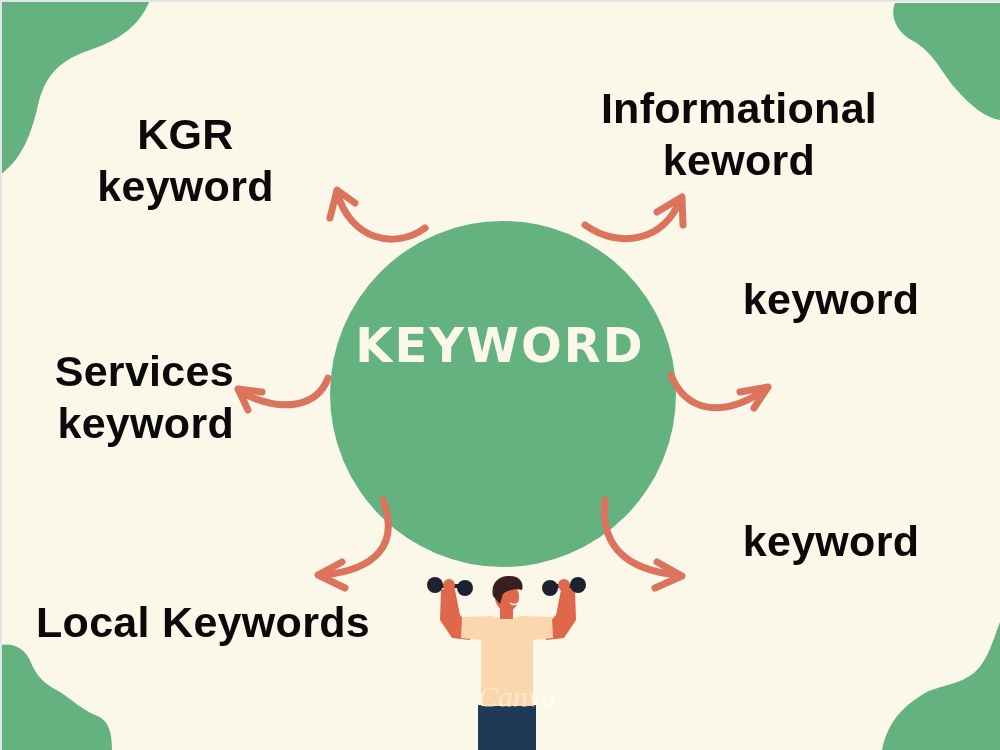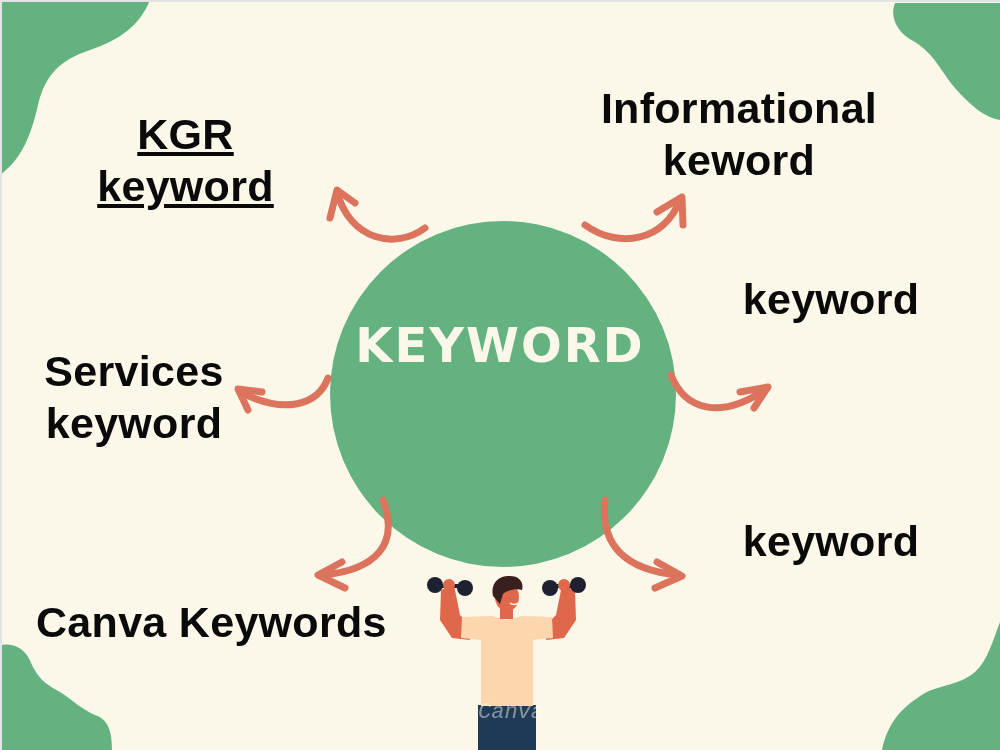--- a/index.html
+++ b/index.html
@@ -19,22 +19,22 @@
     font-size: 43px; line-height: 52px; text-align: center;
     letter-spacing: 0.3px; white-space: nowrap;
   }
   .center-title {
     position: absolute; left: 330px; top: 320px; width: 340px;
     text-align: center; color: #fcf8e9;
     font-family: "DejaVu Sans", sans-serif; font-weight: bold;
     font-size: 48px; line-height: 50px; letter-spacing: 2px;
   }
   .watermark {
-    position: absolute; left: 478px; top: 680px; font-family: Liberation Mono, monospace;
-    font-style: italic; font-size: 22px; color: rgba(255,255,255,0.45); margin-top: 20px;
+    position: absolute; left: 478px; top: 680px; font-family: Liberation Serif, serif;
+    font-style: italic; font-size: 30px; color: rgba(255,255,255,0.45);
   }
 </style>
 </head>
 <body>
 
 <svg class="layer" width="1000" height="750">
   <path fill="#65b281" d="M0,0 L150,0 C140,25 120,40 90,50 C60,60 45,75 38,105 C30,140 20,160 0,175 Z"></path>
   <path fill="#65b281" d="M895,3 L1000,3 L1000,120 C985,118 970,105 955,88 C940,70 935,55 915,42 C895,32 890,15 895,3 Z"></path>
   <path fill="#65b281" d="M0,645 C10,643 25,645 32,665 C40,682 50,686 60,692 C75,702 80,708 95,715 C110,720 112,735 112,750 L0,750 Z"></path>
   <path fill="#65b281" d="M1000,622 C993,640 988,660 975,672 C960,685 940,685 925,693 C905,705 888,720 882,750 L1000,750 Z"></path>
@@ -76,45 +76,45 @@
       <path d="M605,500 C600,545 625,570 678,575"></path>
       <path d="M657,562 L682,576 L655,588"></path>
     </g>
   </g>
 </svg>
 
 <div class="center-title">
   <div>KEYWORD</div>
 </div>
 
-<div class="label" style="left:88px; top:108px; width:195px;text-decoration:underline;">
+<div class="label" style="left:88px; top:108px; width:195px;">
   <div>KGR</div>
   <div>keyword</div>
 </div>
 
 <div class="label" style="left:578px; top:82px; width:322px;">
   <div>Informational</div>
   <div>keword</div>
 </div>
 
 <div class="label" style="left:685px; top:273px; width:292px;">
   <div>keyword</div>
 </div>
 
-<div class="label" style="left:34px; top:345px; width:200px; text-align:center;">
+<div class="label" style="left:34px; top:345px; width:200px; text-align:right;">
   <div>Services</div>
   <div>keyword</div>
 </div>
 
 <div class="label" style="left:690px; top:515px; width:282px;">
   <div>keyword</div>
 </div>
 
 <div class="label" style="left:36px; top:596px; width:368px; text-align:left;">
-  <div>Canva Keywords</div>
+  <div>Local Keywords</div>
 </div>
 
 <svg class="layer" width="1000" height="750">
 
   <rect x="478" y="705" width="58" height="45" fill="#1f3a56"></rect>
 
   <g fill="#e0684a">
     <path d="M441,590 L454,585 L460,615 L470,625 L470,640 L452,638 L440,620 Z"></path>
   </g>
   <g fill="#e0684a">

